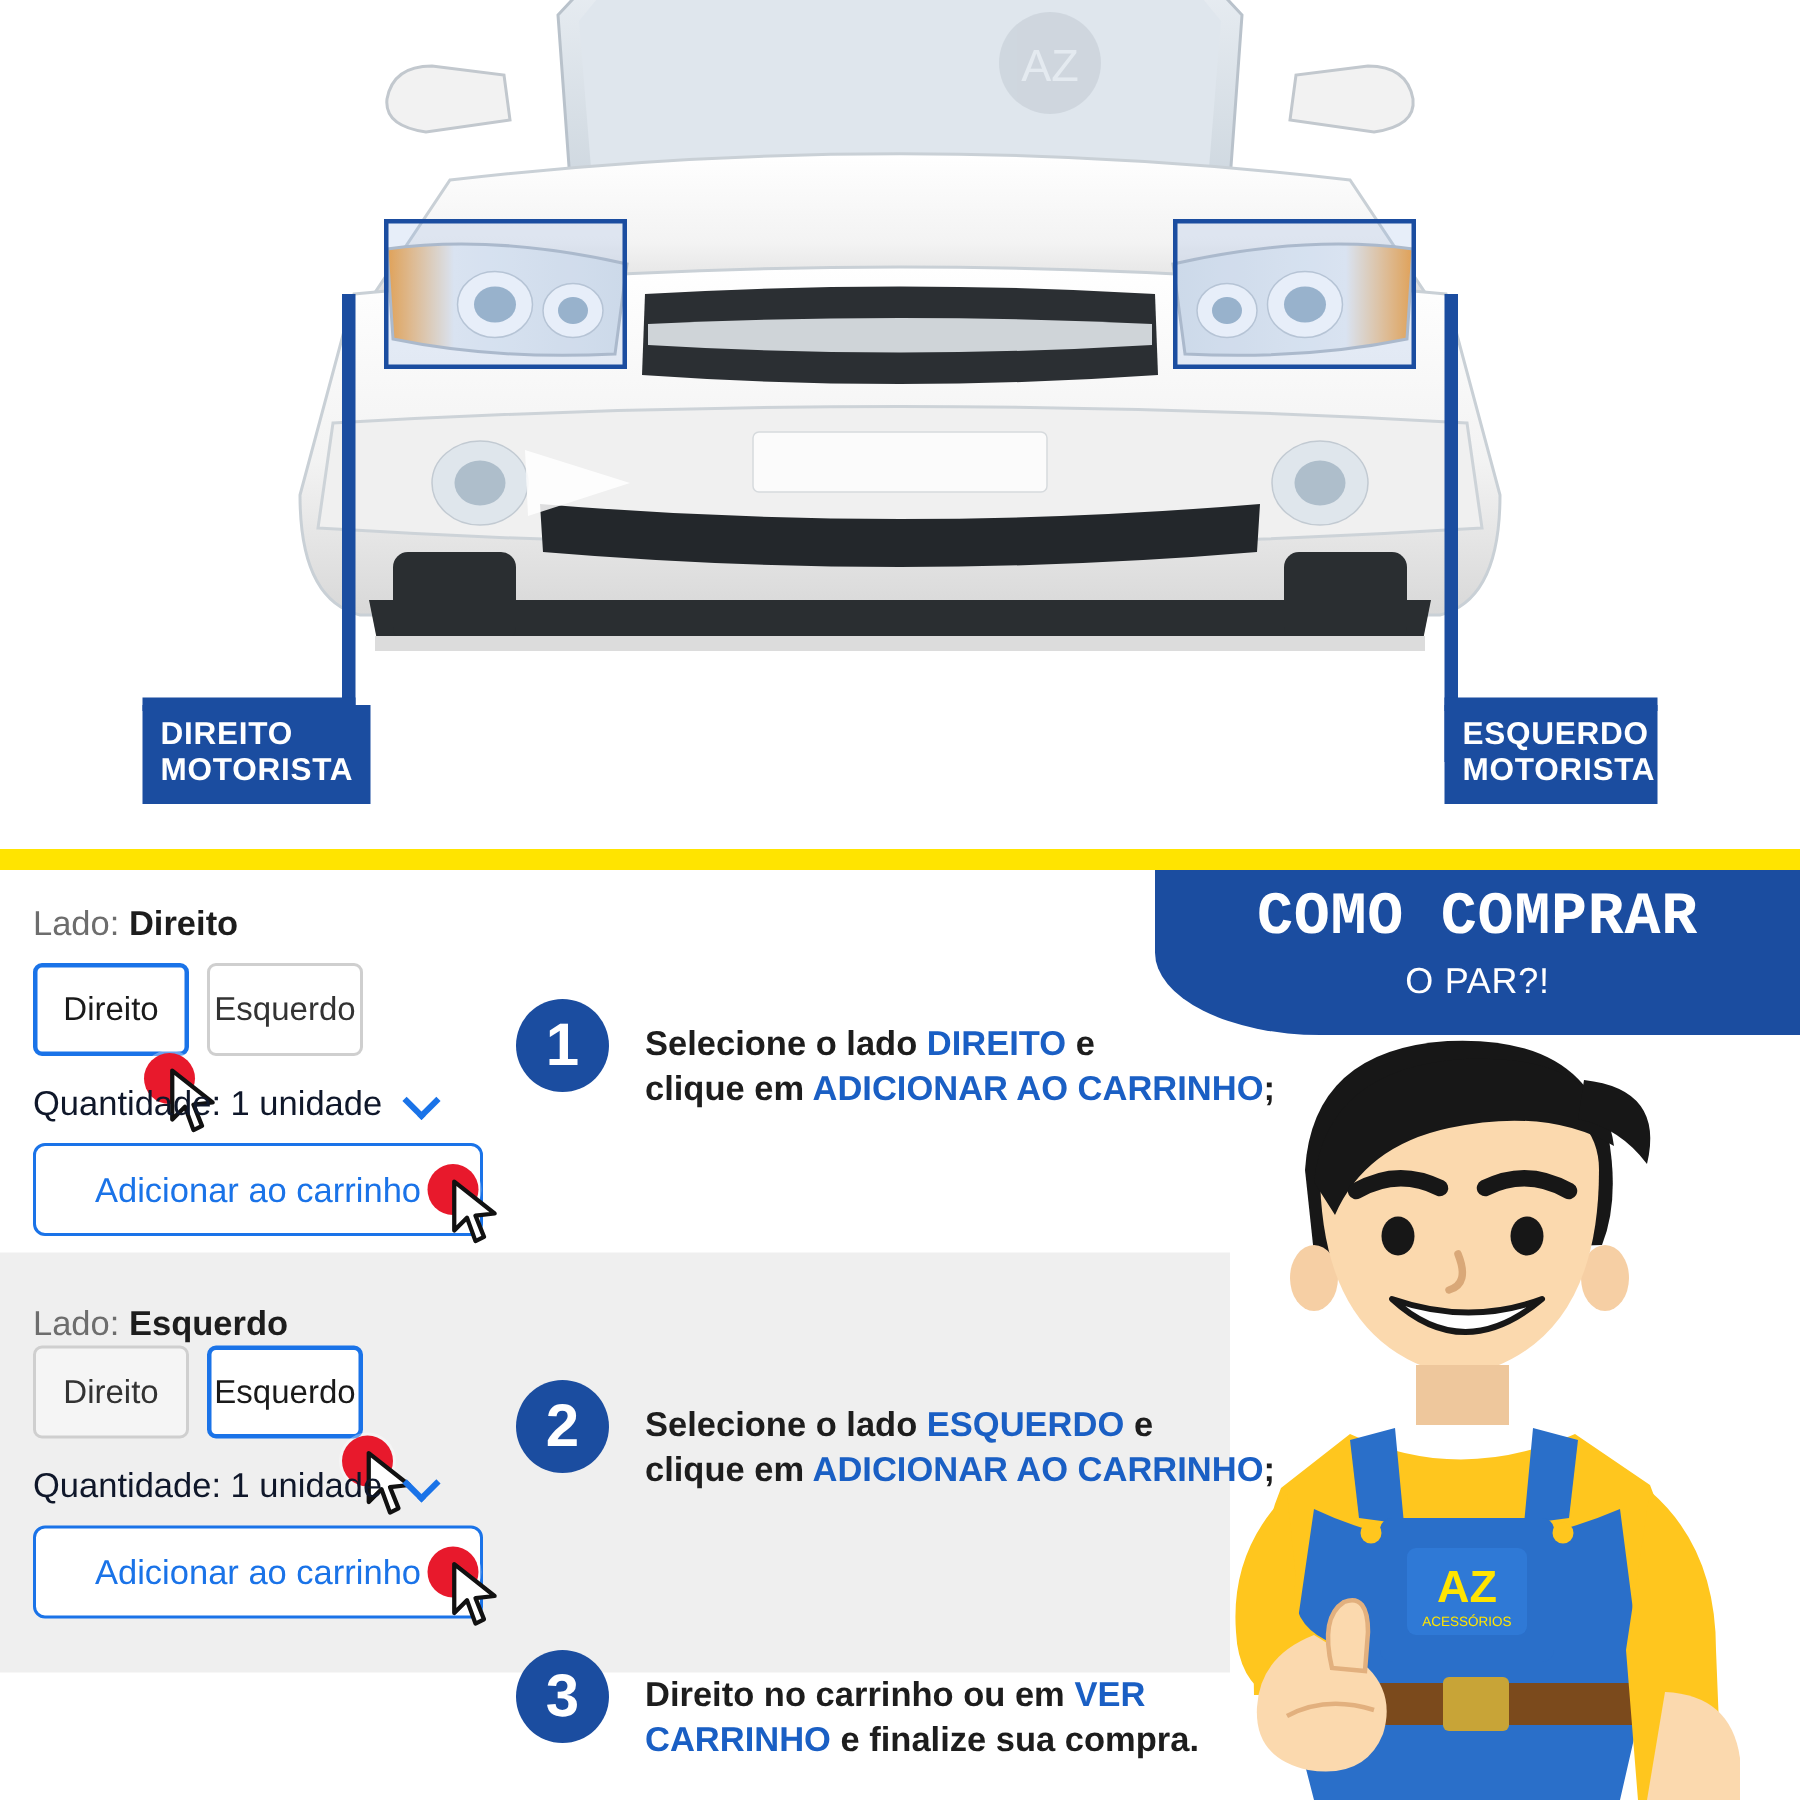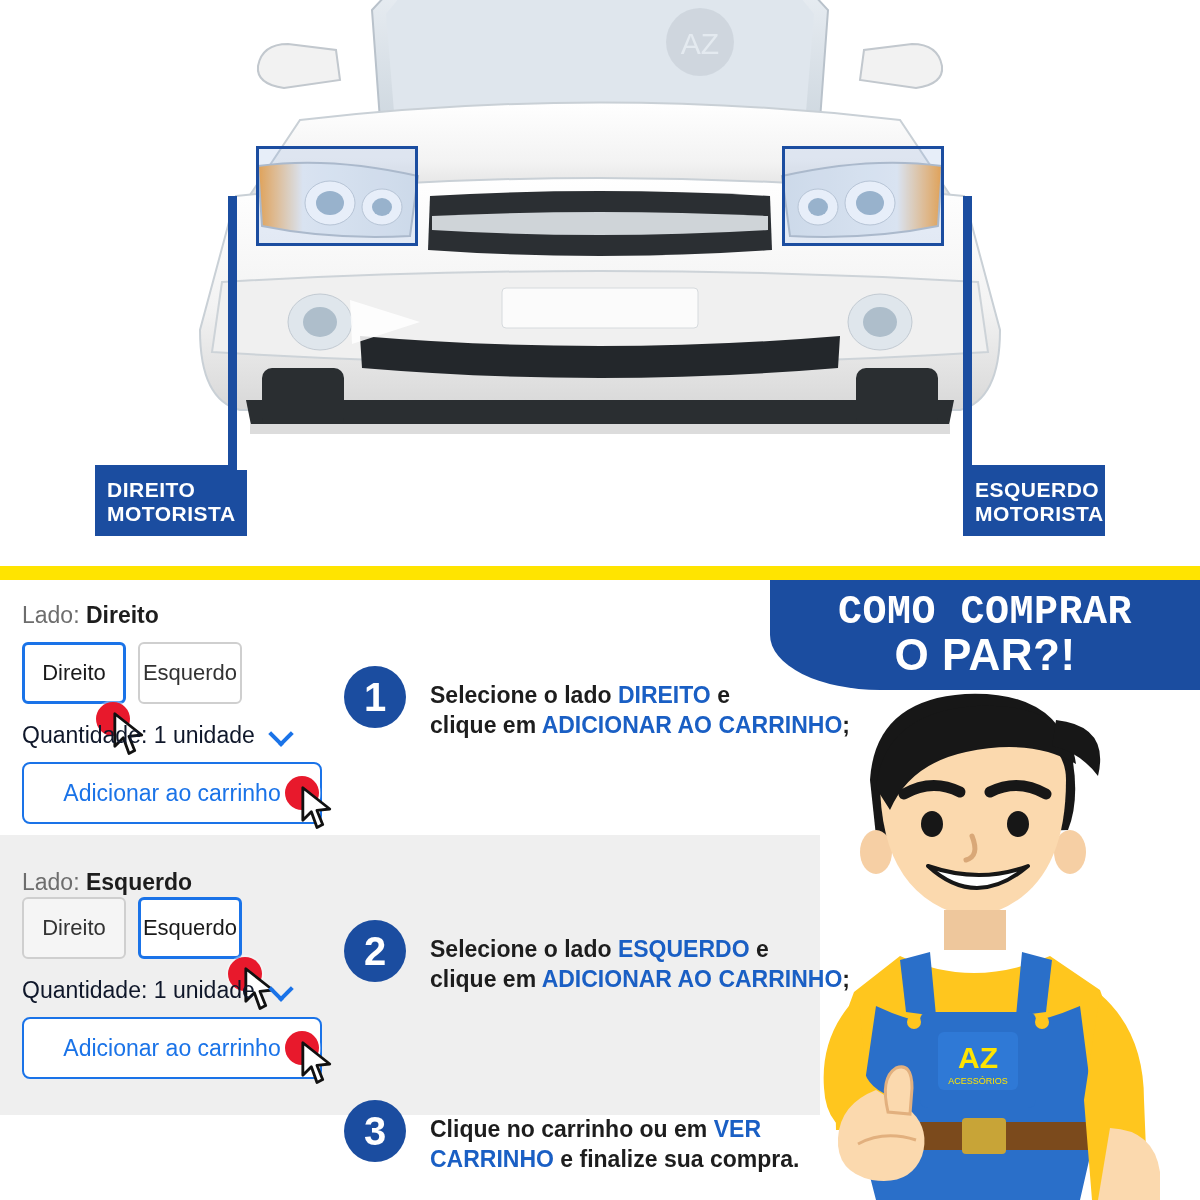--- a/index.html
+++ b/index.html
@@ -113,21 +113,21 @@
   #banner {
     position: absolute; right: 0; top: 580px;
     width: 430px; height: 110px;
     background: #1b4da0;
     border-bottom-left-radius: 110px 55px;
     border-bottom-right-radius: 0;
     color: #fff; text-align: center;
     padding-top: 12px;
   }
   #banner .l1 { font-size: 40px; font-weight: bold; letter-spacing: 0.5px; line-height: 42px; font-family: Liberation Mono, monospace; }
-  #banner .l2 { font-size: 44px; font-weight: bold; letter-spacing: 0.5px; line-height: 42px; }
+  #banner .l2 { font-size: 24px; font-weight: normal; letter-spacing: 0.5px; line-height: 42px; }
 
   
   #mechanic { position: absolute; right: 0; top: 660px; width: 420px; height: 540px; }
 </style>
 </head>
 <body>
 
 <div id="car-panel">
 
   <svg width="1200" height="566" viewBox="0 0 1200 566">
@@ -304,21 +304,21 @@
   </div>
   <div class="steptxt" style="left:430px; top:354px;">
     <span>Selecione o lado </span><span class="bl">ESQUERDO</span><span> e</span><br>
     <span>clique em </span><span class="bl">ADICIONAR AO CARRINHO</span><span>;</span>
   </div>
 
   <div class="num" style="left:344px; top:520px;">
     <span>3</span>
   </div>
   <div class="steptxt" style="left:430px; top:534px;">
-    <span>Clique no carrinho ou em </span><span class="bl">VER</span><br>
+    <span>Direito no carrinho ou em </span><span class="bl">VER</span><br>
     <span class="bl">CARRINHO</span><span> e finalize sua compra.</span>
   </div>
 </div>
 
 <div id="banner">
   <div class="l1">COMO COMPRAR</div>
   <div class="l2">O PAR?!</div>
 </div>
 
 <svg id="mechanic" viewBox="0 0 420 540">

